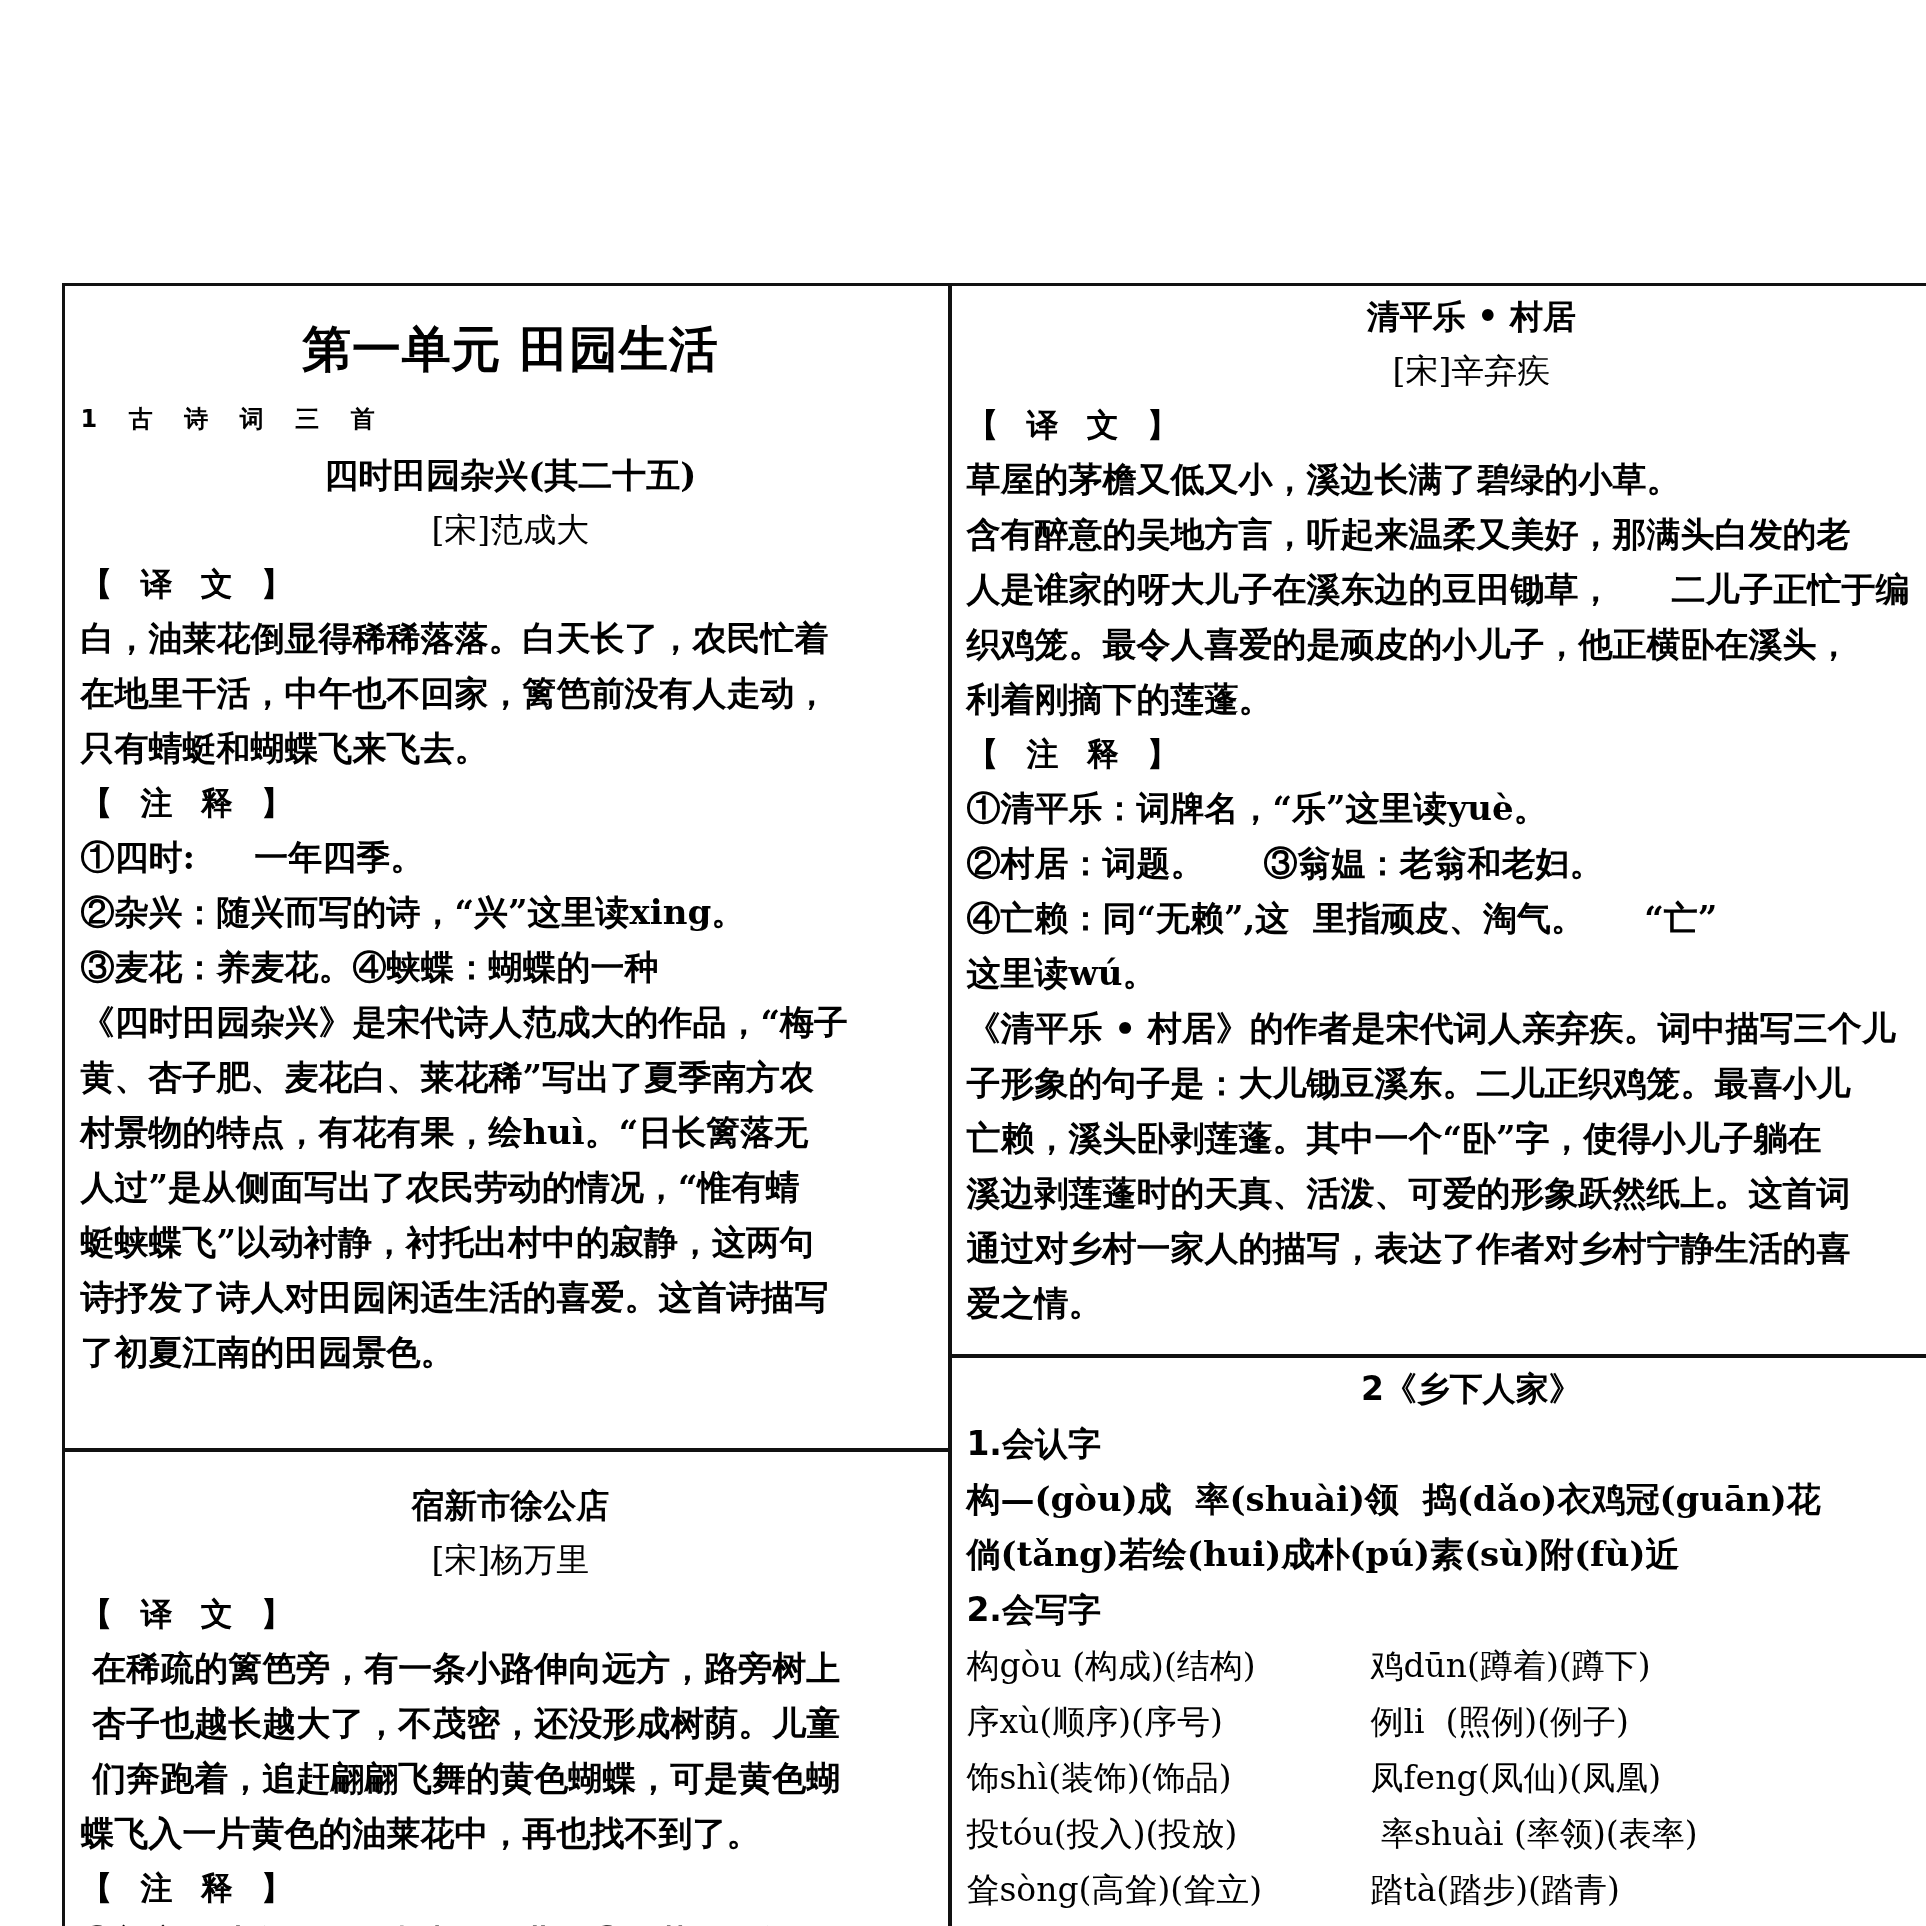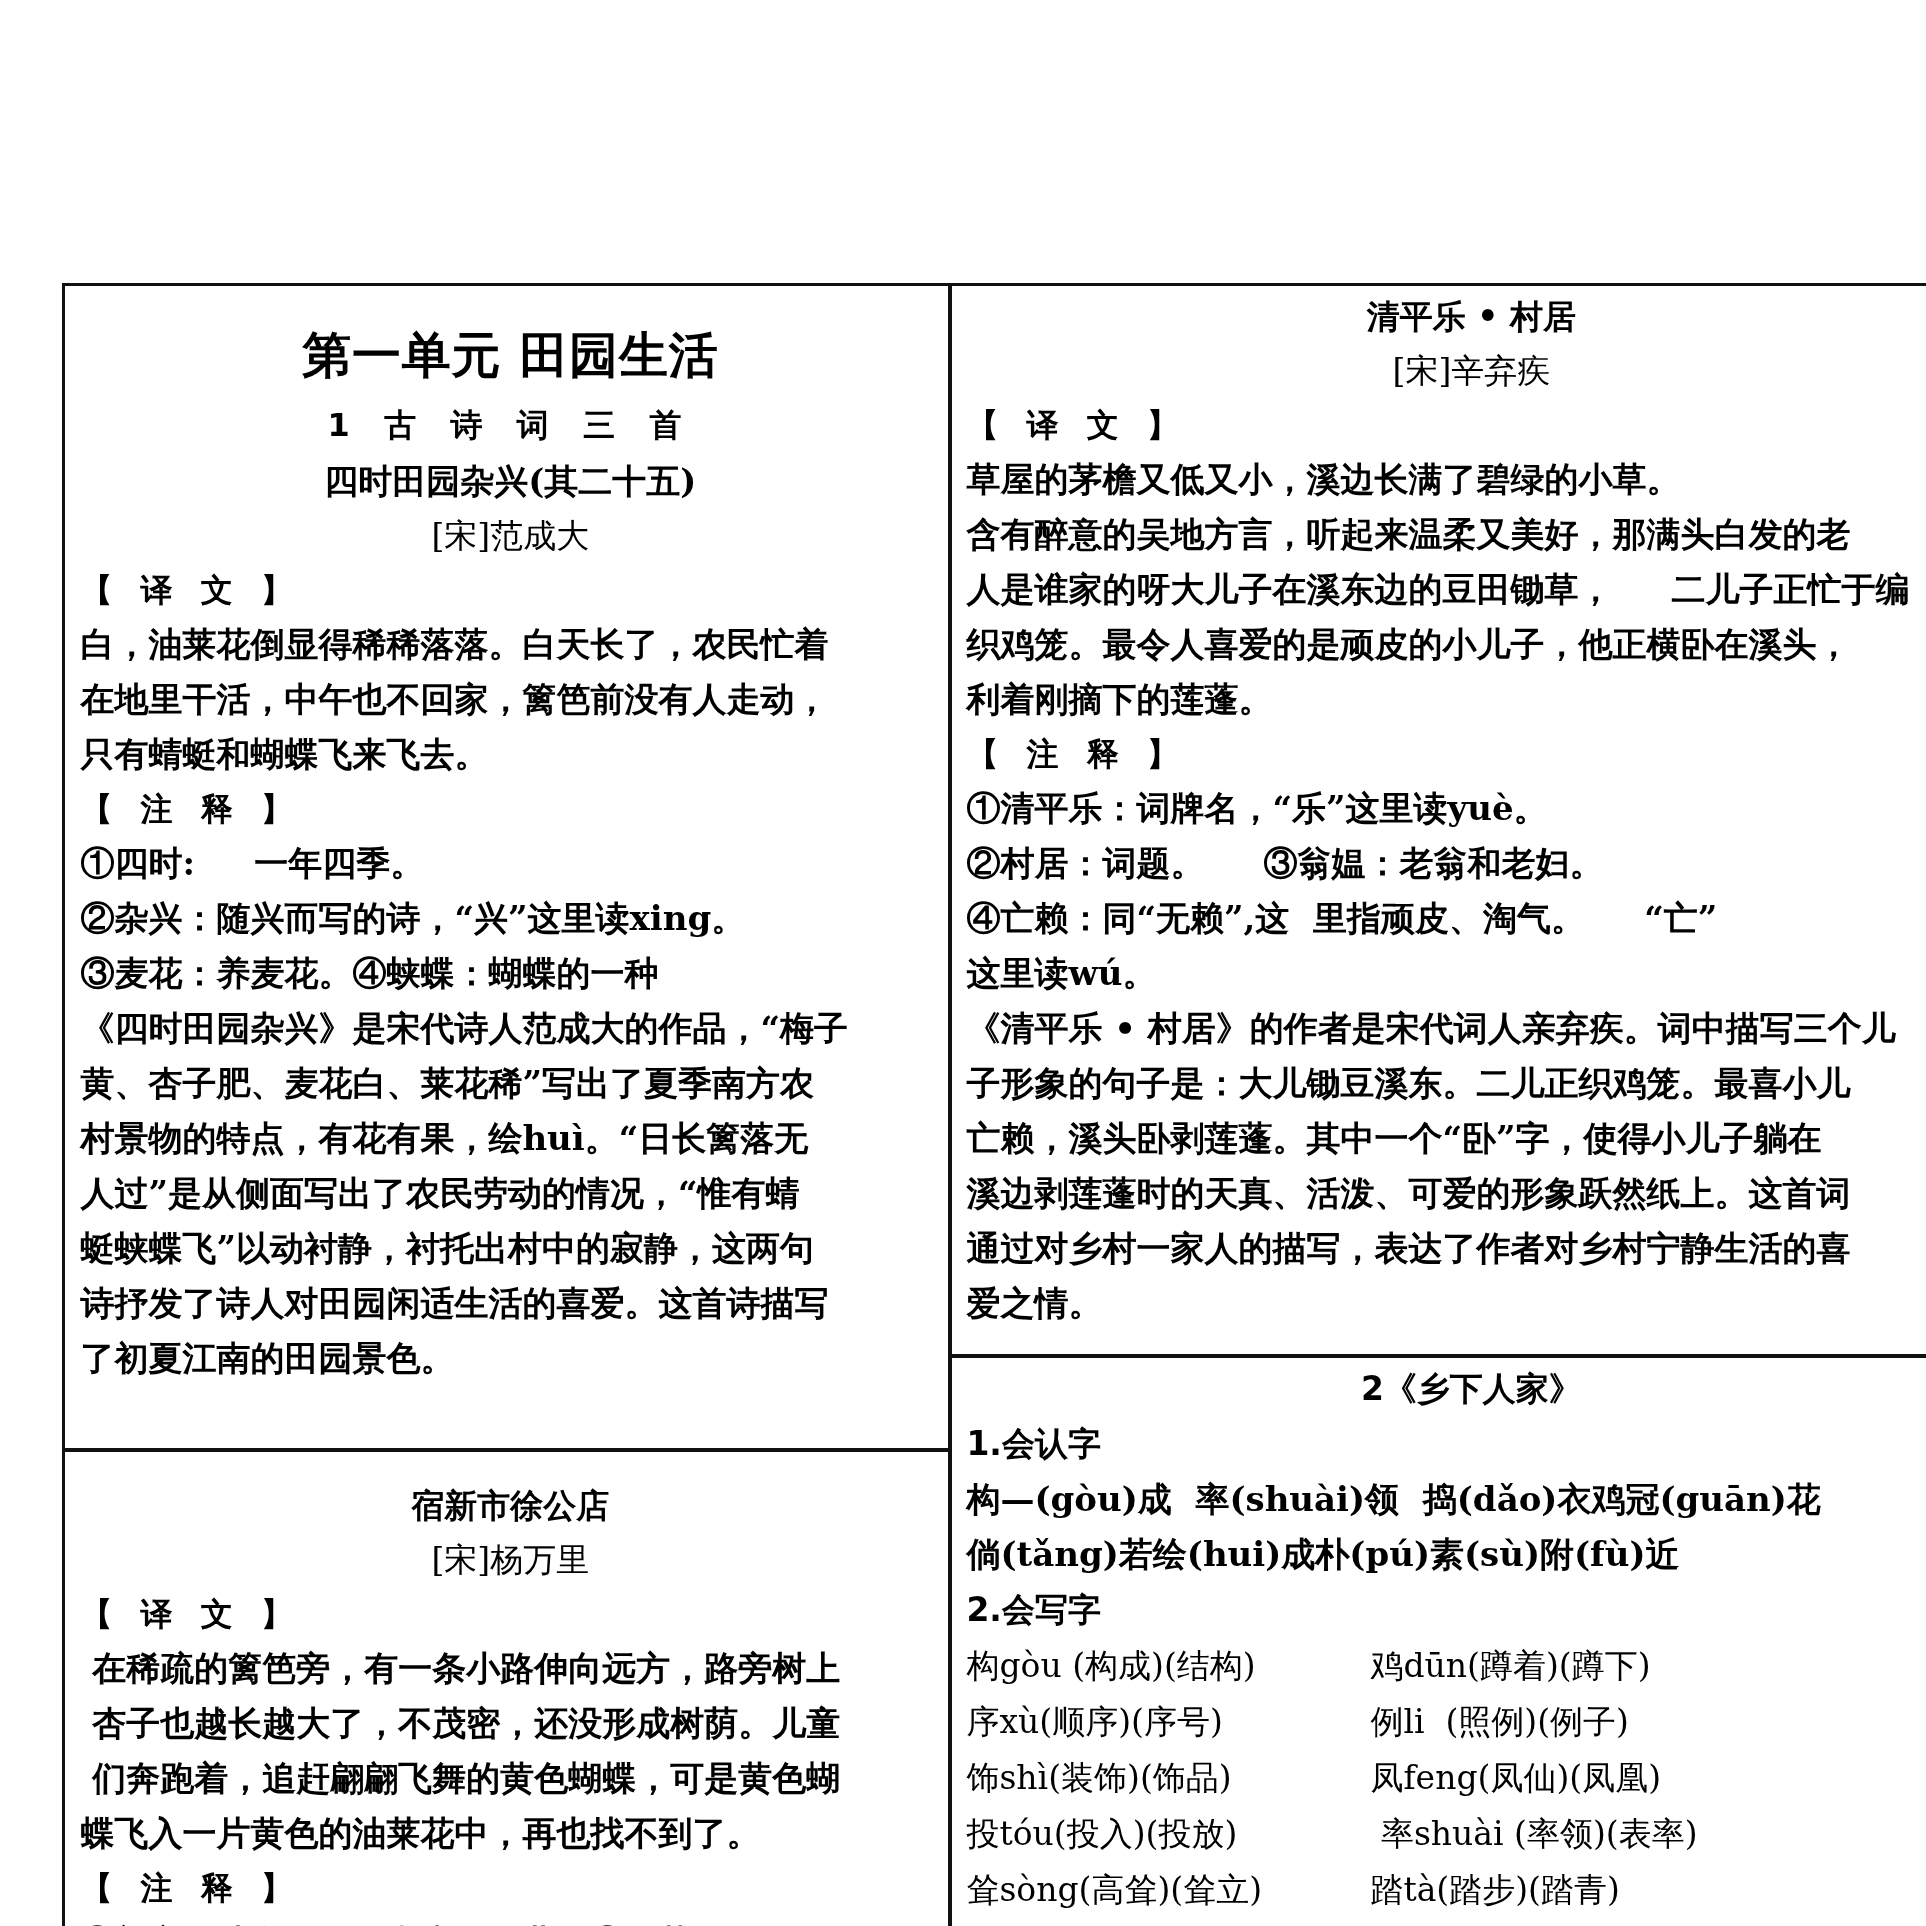--- a/index.html
+++ b/index.html
@@ -10,29 +10,29 @@
   }
   .sheet {
     position: absolute; left: 62px; top: 283px; width: 1927px; height: 2160px;
     border: 3.5px solid #111; box-sizing: border-box;
   }
   .vline { position: absolute; left: 883px; top: 0; width: 3.5px; height: 100%; background: #111; }
   .hline-left { position: absolute; left: 0; top: 1162px; width: 884px; height: 3.5px; background: #111; }
   .hline-right { position: absolute; left: 884px; top: 1068px; width: 1039px; height: 3.5px; background: #111; }
 
   .cell { position: absolute; box-sizing: border-box; }
-  .c-lt { left: 0; top: 10px; width: 883px; height: 1162px; padding: 19px 7.7px 0 15.4px; }
+  .c-lt { left: 0; top: 4px; width: 883px; height: 1162px; padding: 19px 7.7px 0 15.4px; }
   .c-lb { left: 0; top: 1166px; width: 883px; height: 988px; padding: 27px 7.7px 0 15.4px; }
   .c-rt { left: 886px; top: 0; width: 1037px; height: 1068px; padding: 3.9px 11.6px 0 15.4px; }
   .c-rb { left: 886px; top: 1072px; width: 1037px; height: 1082px; padding: 3.9px 11.6px 0 15.4px; }
 
   .p { font-size: 34px; line-height: 55px; white-space: pre-wrap; margin: 0; font-weight: bold; }
   .center { text-align: center; }
   .unit-title { font-family: "DejaVu Sans", "Liberation Sans", sans-serif; font-weight: bold; font-size: 49px; line-height: 81px; text-align: center; letter-spacing: 0.8px; }
-  .lesson-title { font-family: "DejaVu Sans", sans-serif; font-size: 32px; line-height: 58px; text-align: center; letter-spacing: 11.6px; font-weight: bold; }
+  .lesson-title { font-family: "DejaVu Sans", sans-serif; font-size: 24px; line-height: 58px; text-align: left; letter-spacing: 11.6px; font-weight: bold; }
   .poem-title { font-family: "DejaVu Sans", sans-serif; font-weight: bold; font-size: 33px; line-height: 54px; text-align: center; }
   .author { font-size: 33px; line-height: 54px; text-align: center; }
   .bracket { font-family: "DejaVu Sans", sans-serif; font-weight: bold; font-size: 32px; line-height: 54px; letter-spacing: 8.5px; }
   .sub-heading { font-family: "DejaVu Sans", sans-serif; font-weight: bold; font-size: 33px; line-height: 56px; }
   .row2 { display: flex; font-size: 33px; line-height: 56px; }
   .row2 .a { width: 404px; white-space: pre; }
   .row2 .b { white-space: pre; }
 </style>
 </head>
 <body>

